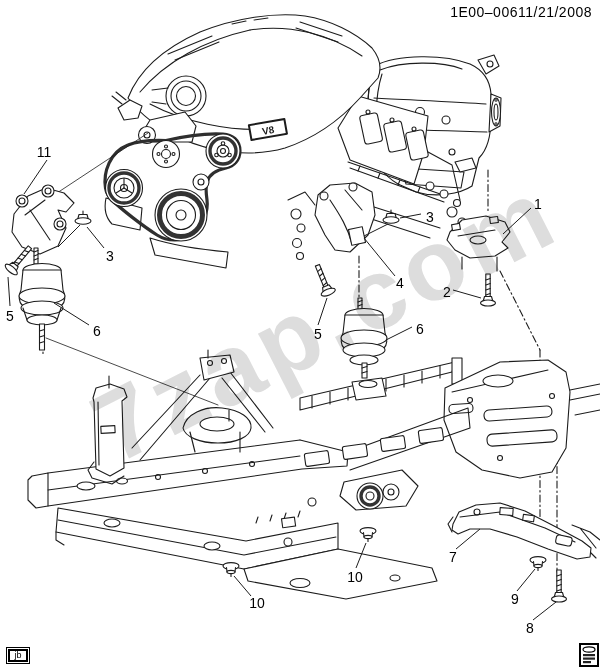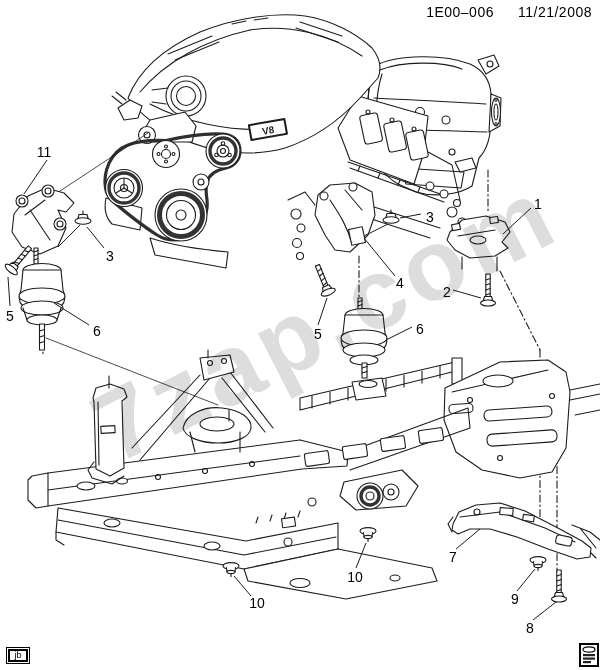--- a/index.html
+++ b/index.html
@@ -1,20 +1,20 @@
 <!DOCTYPE html>
 <html><head>
 <meta charset="utf-8">
 <style>
   html,body{margin:0;padding:0;background:#888;}
   .canvas{position:relative;width:600px;height:670px;background:#fff;overflow:hidden;
           font-family:"Liberation Sans", sans-serif;}
   .hdr{position:absolute;top:4px;right:8px;font-size:14px;color:#000;
        letter-spacing:.5px;white-space:nowrap;}
-  .hdr .code{margin-right:24px;}
+  .hdr .code{margin-right:0;}
   .wm{position:absolute;left:325px;top:320px;transform:translate(-50%,-50%) rotate(-27deg);
       font-size:100px;font-weight:bold;letter-spacing:6px;color:#c6c6c6;opacity:.6;
       mix-blend-mode:multiply;white-space:nowrap;pointer-events:none;}
   .authbox{position:absolute;left:6px;top:647px;width:24px;height:17px;border:1px solid #000;
            box-sizing:border-box;padding:1px;}
   .authbox .inner{width:100%;height:100%;border:2px solid #000;box-sizing:border-box;
            display:flex;align-items:center;justify-content:center;
            font-size:9px;font-weight:normal;line-height:1;}
   .stamp{position:absolute;left:579px;top:643px;}
   svg{position:absolute;left:0;top:0;}

